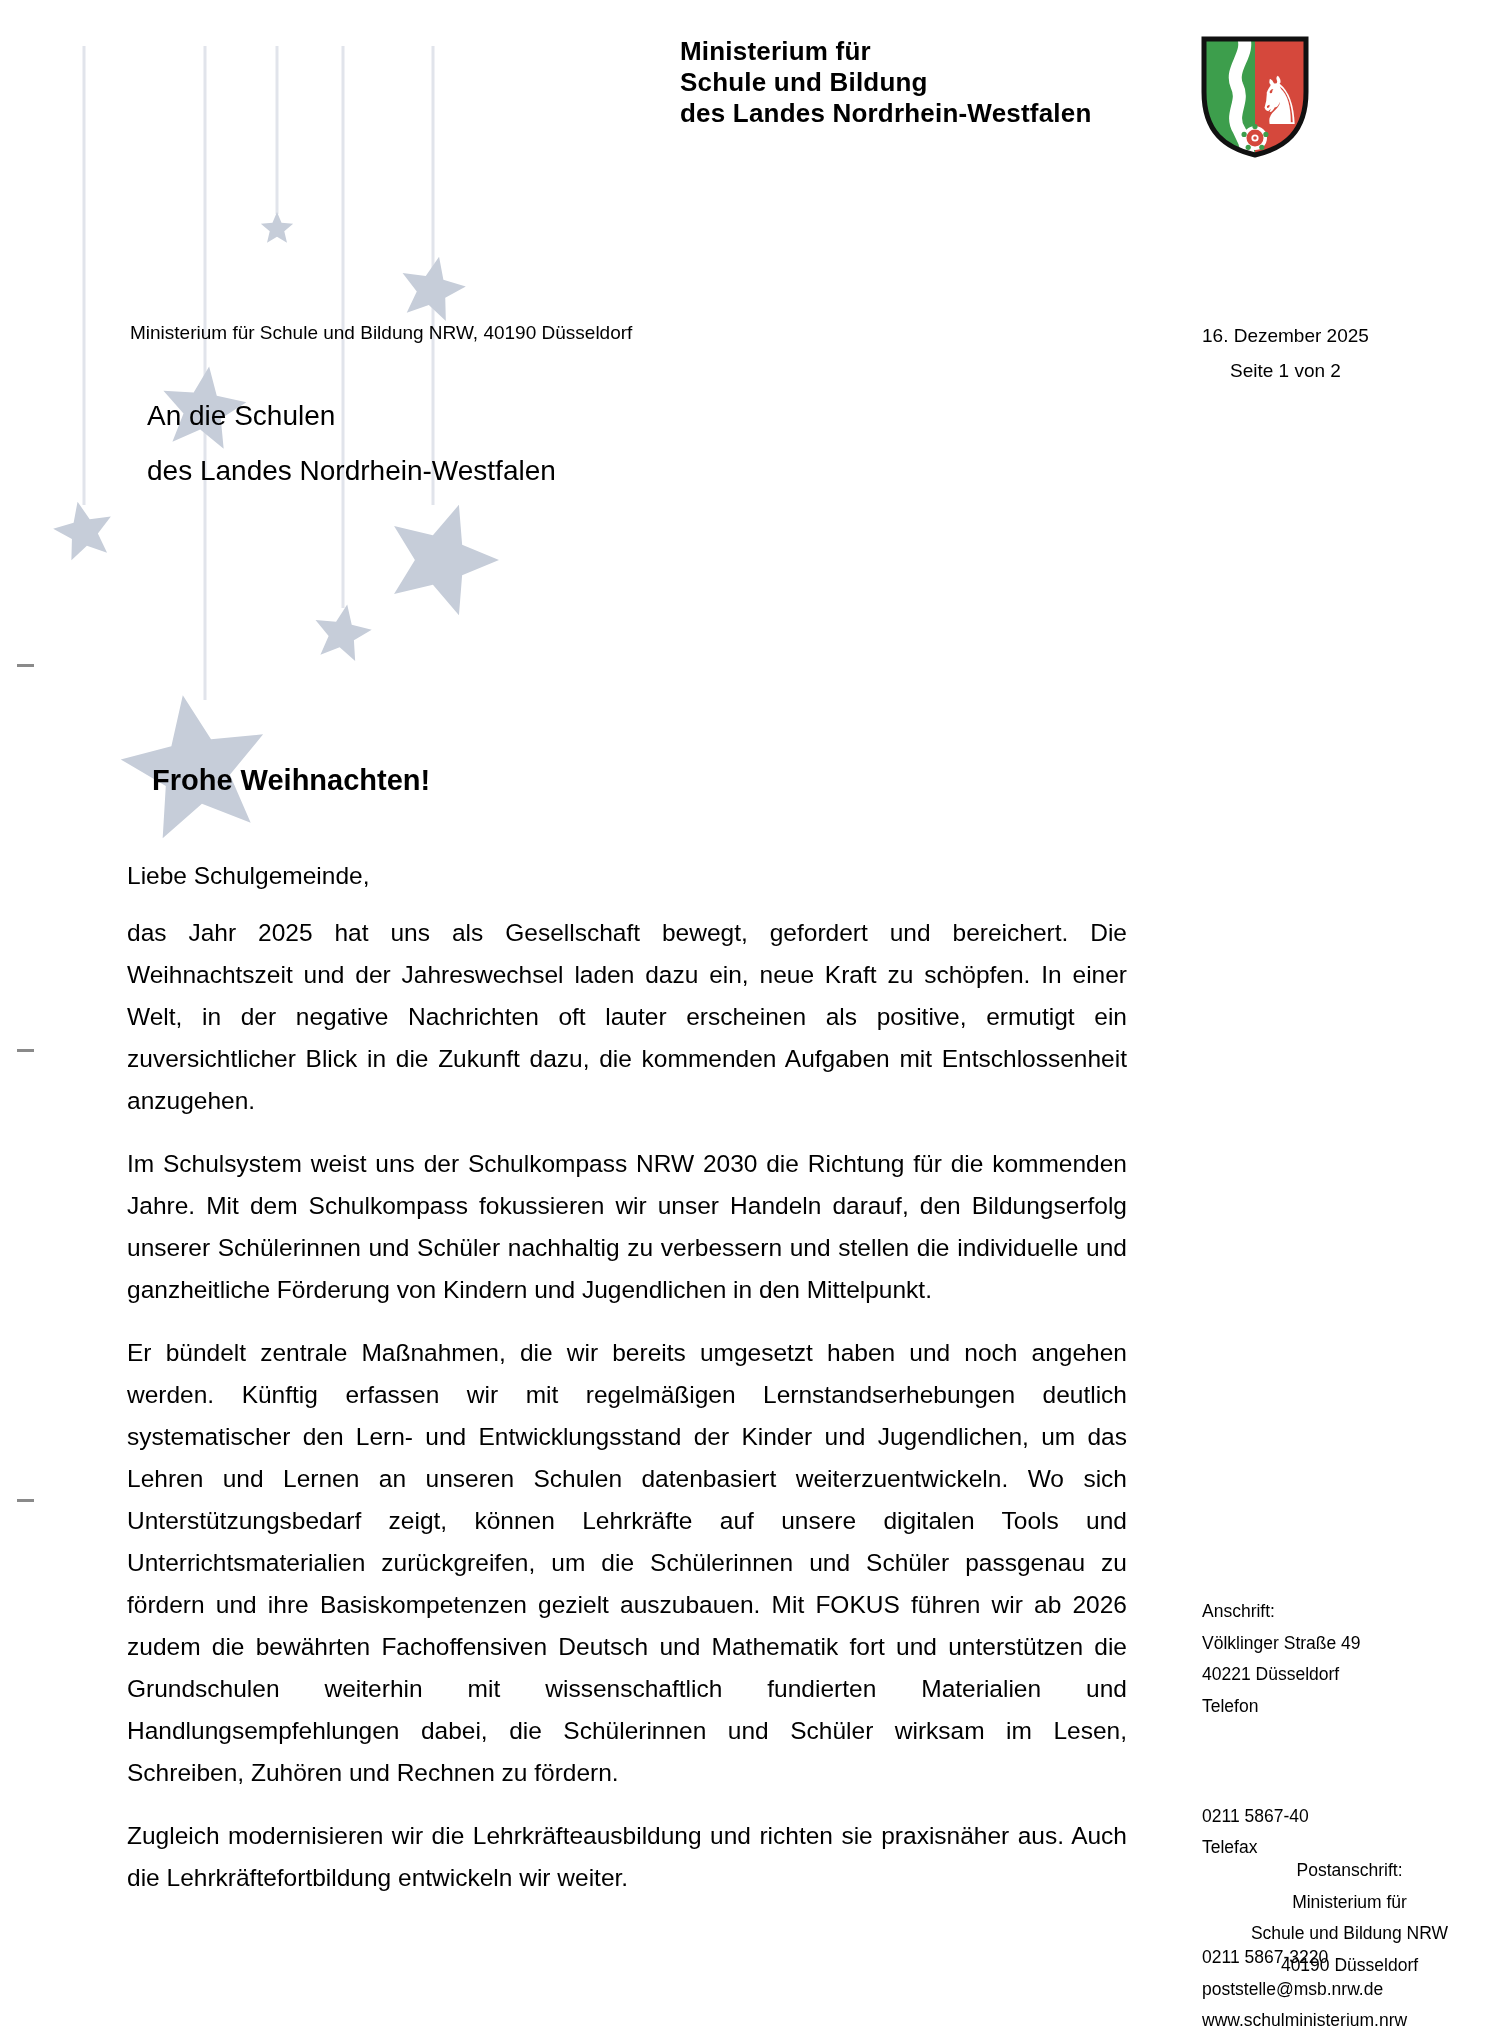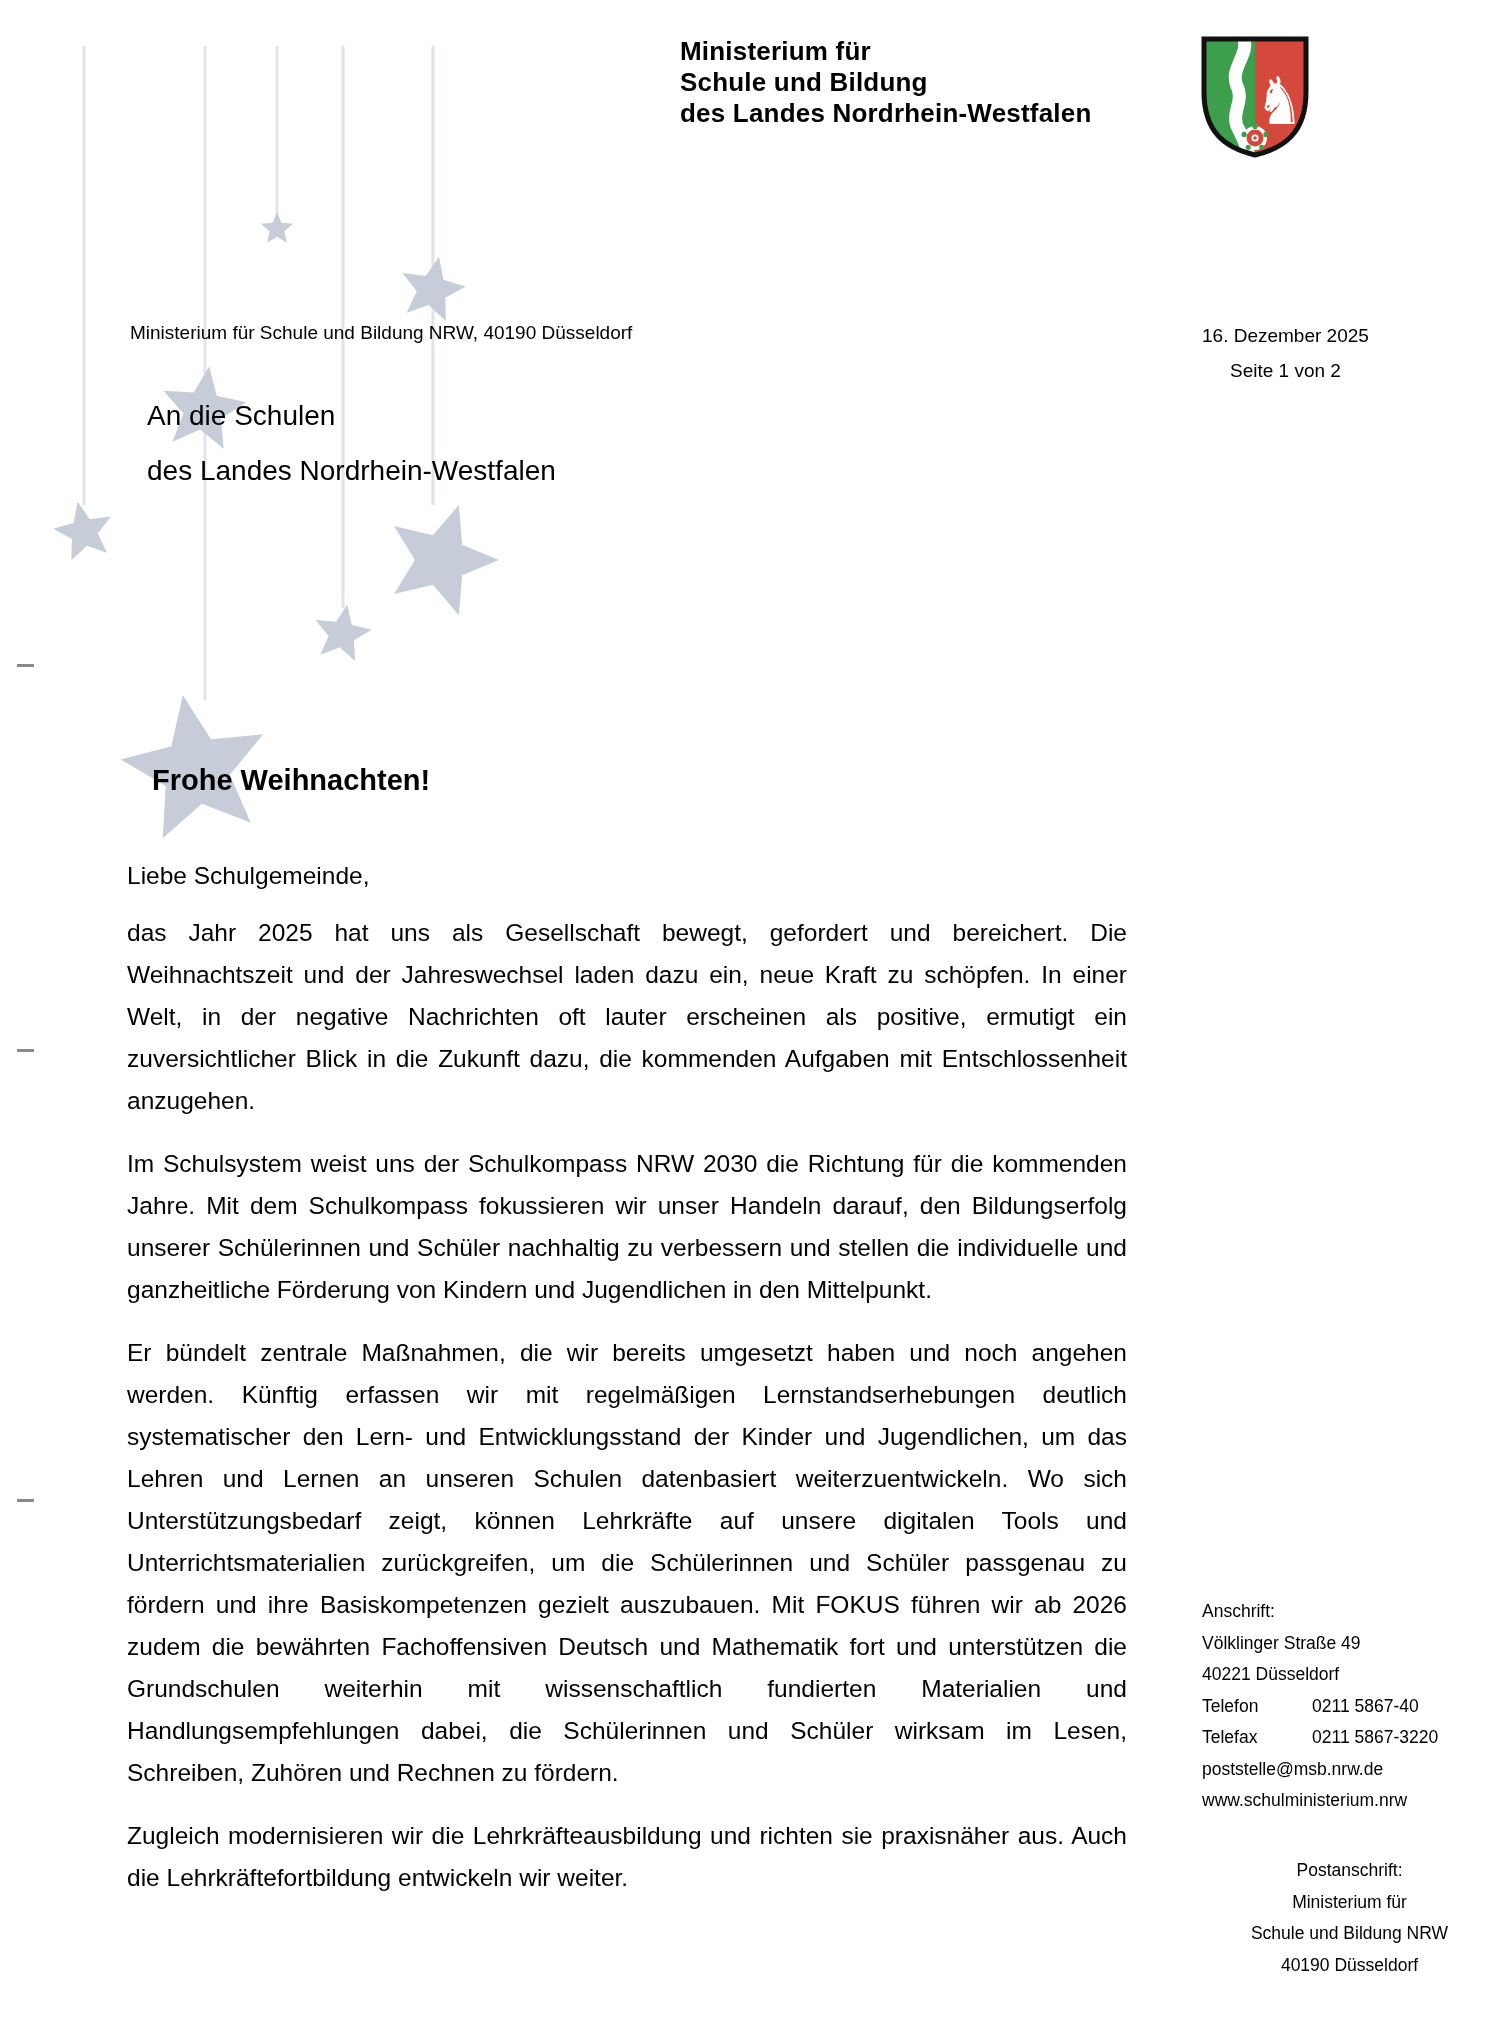--- a/index.html
+++ b/index.html
@@ -43,21 +43,21 @@
   
   .body-col { position: absolute; left: 127px; top: 855px; width: 1000px; font-size: 24.5px; line-height: 42px; }
   .body-col p { margin: 0; }
   .body-col .salutation { margin-bottom: 15px; }
   .body-col .para { margin-bottom: 21px; text-align: justify; }
 
   
   .sidebar { position: absolute; left: 1202px; width: 295px; font-size: 17.5px; line-height: 31.5px; }
   .sb-visit { top: 1596px; }
   .sb-postal { top: 1855px; text-align: center; }
-  .contact-row { display: flex; }
+  .contact-row { display: flex; flex-direction: column; }
   .contact-row .lbl { width: 110px; flex: 0 0 110px; }
 </style>
 </head>
 <body>
 
 <div class="page">
 
   <svg class="decor" width="520" height="860" viewBox="0 0 520 860" aria-hidden="true">
     <defs>
       <polygon id="star5" points="0,-1 0.265,-0.364 0.951,-0.309 0.428,0.139 0.588,0.809 0,0.45 -0.588,0.809 -0.428,0.139 -0.951,-0.309 -0.265,-0.364"></polygon>

